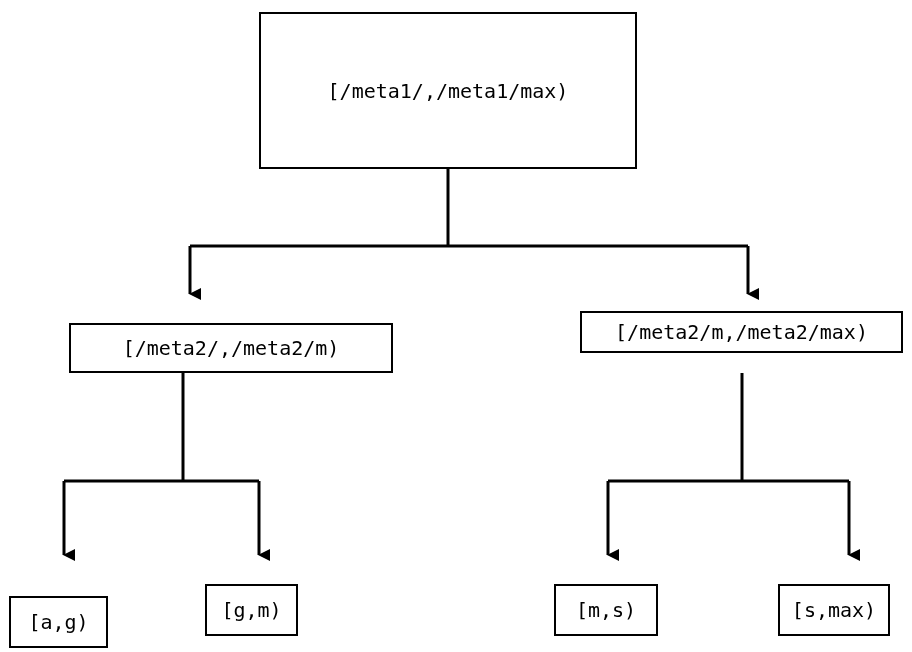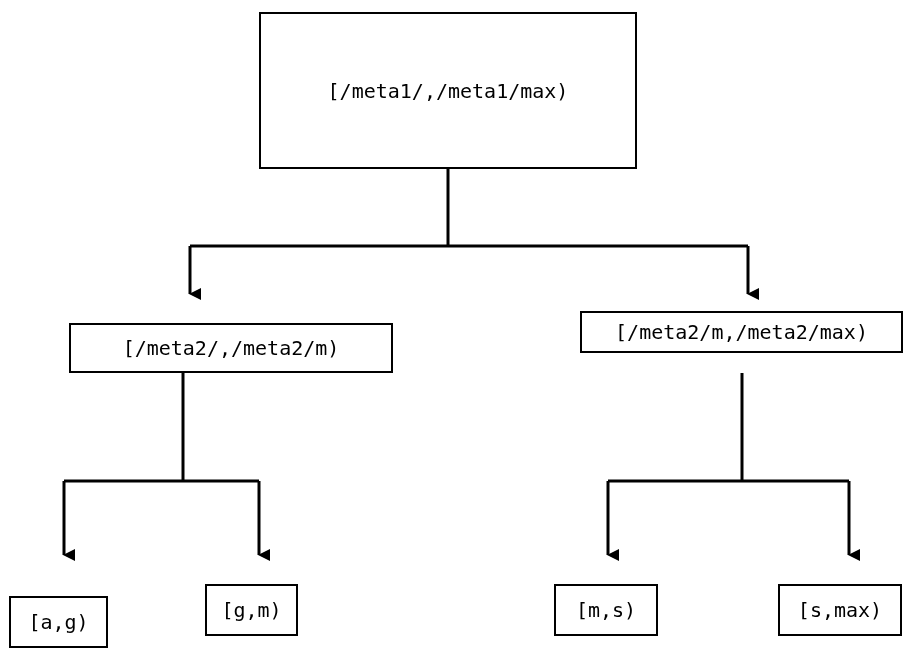--- a/index.html
+++ b/index.html
@@ -66,21 +66,21 @@
     height: 42px;
   }
   
   .leaf-box {
     top: 584px;
     height: 52px;
   }
   #node-leaf-0 { left: 9px;   width: 99px; margin-top: 12px;  }
   #node-leaf-1 { left: 205px; width: 93px;  }
   #node-leaf-2 { left: 554px; width: 104px; }
-  #node-leaf-3 { left: 778px; width: 124px; }
+  #node-leaf-3 { left: 778px; width: 112px; }
 </style>
 </head>
 <body>
 
 <div id="diagram-canvas">
 
   <svg id="edge-layer" viewBox="0 0 912 652" width="912" height="652" xmlns="http://www.w3.org/2000/svg">
     <defs>
       <marker id="arrow-tri" viewBox="0 0 12 12" refX="6" refY="11" markerWidth="12" markerHeight="12" orient="auto-start-reverse" markerUnits="userSpaceOnUse">
         <path d="M 0 0 L 12 0 L 6 12 z" fill="#000000"></path>

